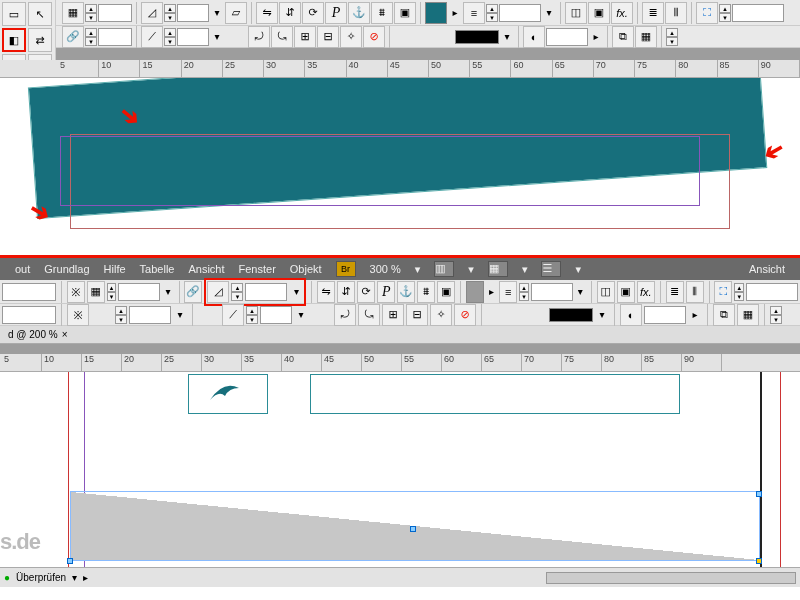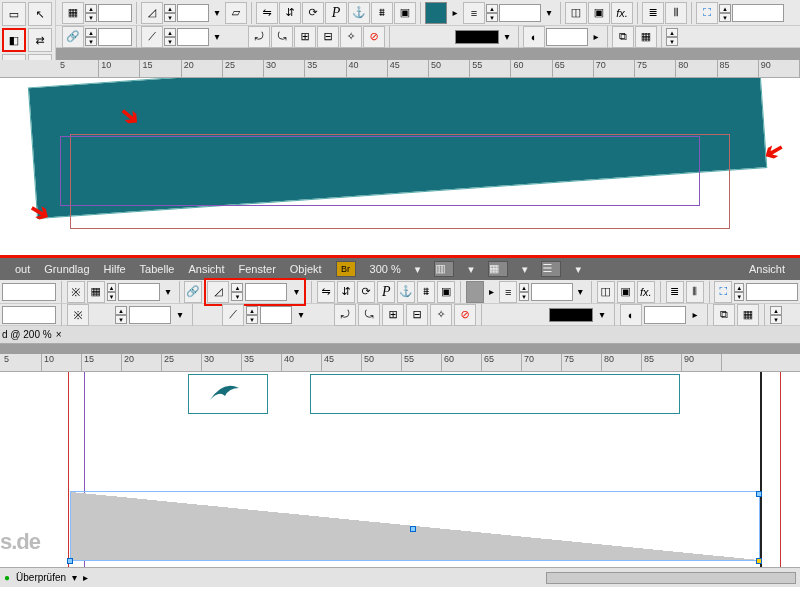--- a/index.html
+++ b/index.html
@@ -34,21 +34,21 @@
 
   
   .menubar { display: flex; align-items: center; height: 22px; background: #6a6a6a; color: #eee; font-size: 11px; padding: 0 15px; gap: 14px; }
   .menubar .m { cursor: pointer; }
   .menubar .right { margin-left: auto; display: flex; gap: 8px; align-items: center; }
   .menubar .btn2 { width: 20px; height: 16px; background: #888; border: 1px solid #555; }
 
   .ctrl-row { display: flex; align-items: center; height: 24px; background: #e9e9e9; border-bottom: 1px solid #ccc; padding: 0 2px; gap: 2px; }
   .red-field { border: 2px solid #e10; padding: 1px; display: flex; align-items: center; gap: 2px; }
 
-  .doc-tab { height: 18px; background: #ddd; border-bottom: 1px solid #aaa; font-size: 10px; padding: 2px 2px; display: flex; align-items: center; gap: 4px; }
+  .doc-tab { height: 18px; background: #ddd; border-bottom: 1px solid #aaa; font-size: 10px; padding: 2px 8px; display: flex; align-items: center; gap: 4px; }
   .doc-tab .close { cursor: pointer; }
 
   .canvas2 { position: relative; height: 215px; background: #fff; overflow: hidden; }
   .gray-tri { position: absolute; left: 70px; bottom: 26px; width: 690px; height: 70px; background: linear-gradient(to top right, #c7c7c7 0%, #c7c7c7 50%, transparent 50%); border: 1px solid #8bf; }
   .sel-handle { position: absolute; width: 6px; height: 6px; background: #8cf; border: 1px solid #06c; }
   .frame1 { position: absolute; left: 188px; top: 2px; width: 80px; height: 40px; border: 1px solid #2a8c96; }
   .frame2 { position: absolute; left: 310px; top: 2px; width: 370px; height: 40px; border: 1px solid #2a8c96; }
   .logo { position: absolute; left: 205px; top: 6px; width: 40px; height: 26px; }
   .canvas2 .vline { position: absolute; top:0; bottom:0; width:1px; }
   .watermark { position: absolute; left: 0; bottom: 32px; font-size: 22px; font-weight: bold; color: #bbb; letter-spacing: -1px; }

